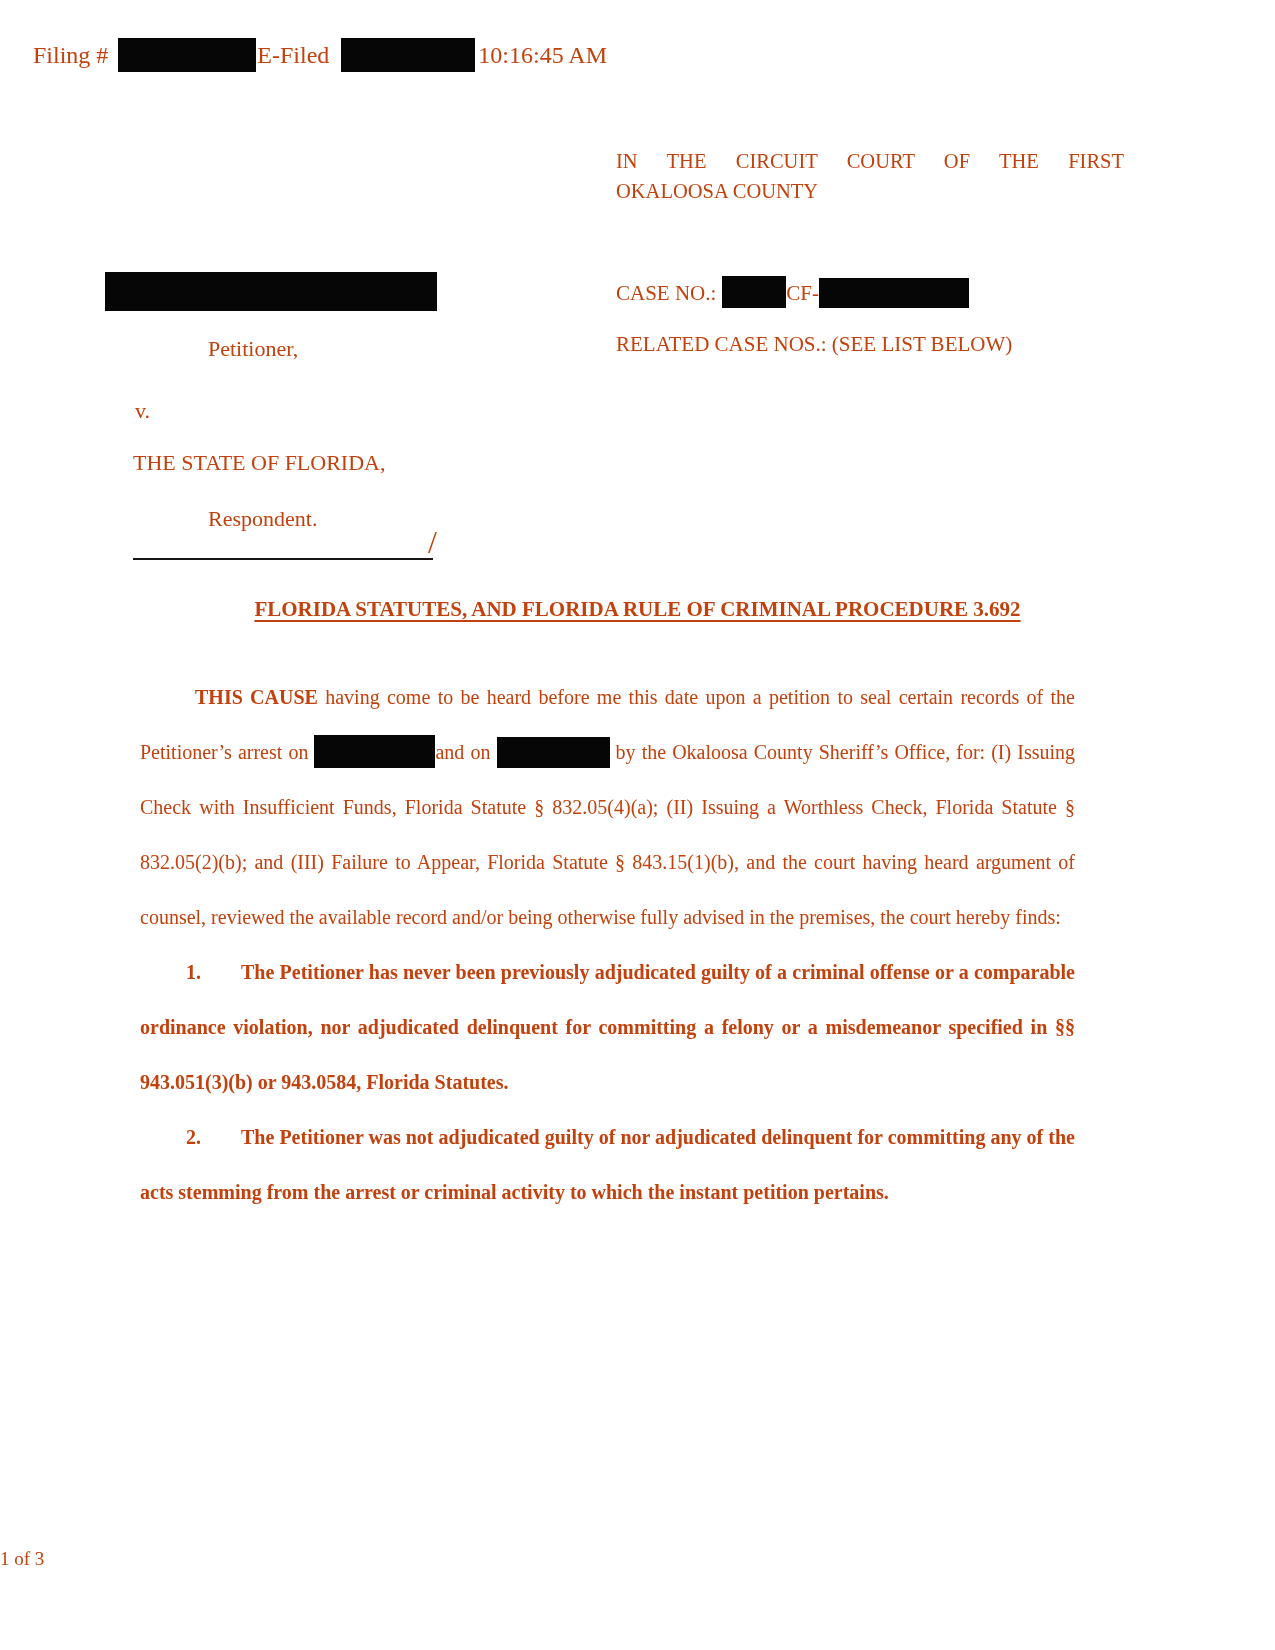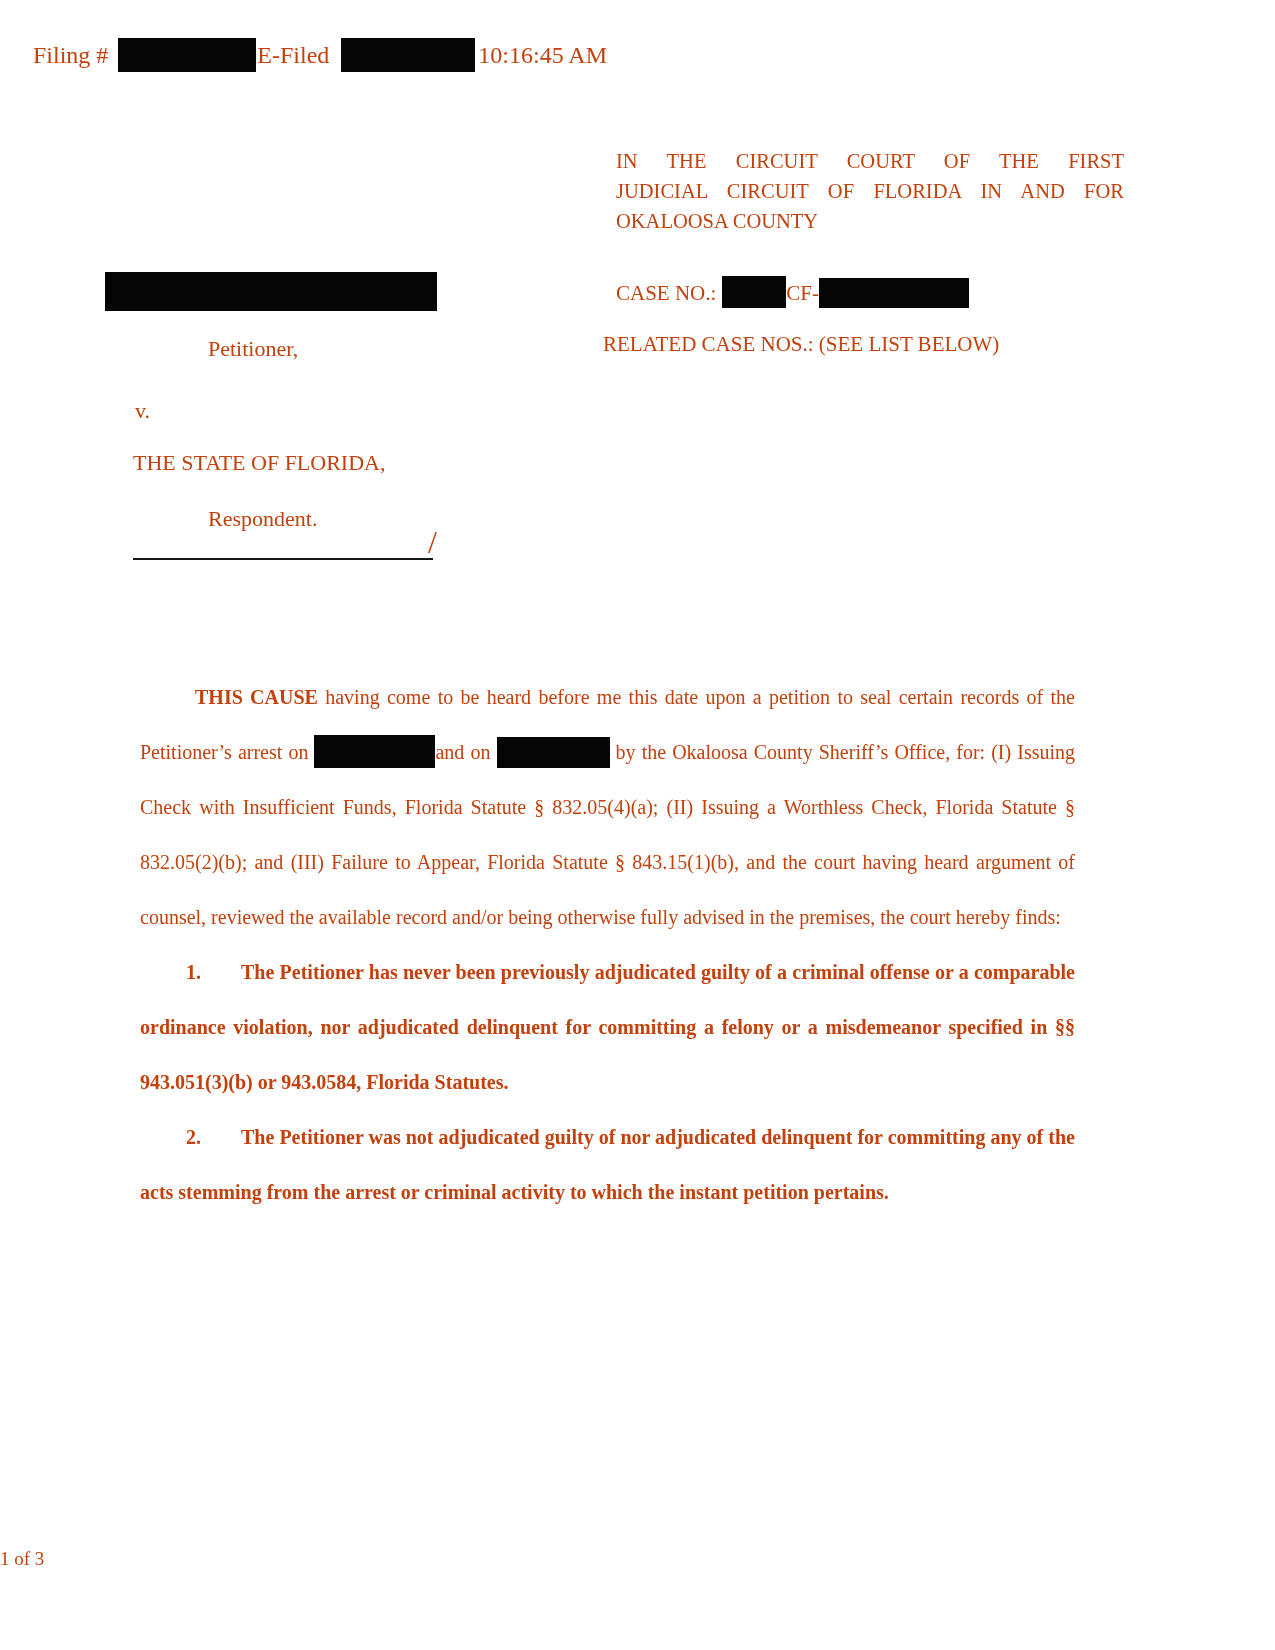--- a/index.html
+++ b/index.html
@@ -21,21 +21,21 @@
   .filing-redact-2 { width: 134px; height: 34px; vertical-align: -9px; margin-left: 12px; margin-right: 3px; }
 
   
   .court-block { position: absolute; left: 616px; top: 146px; width: 508px; font-size: 20.5px; line-height: 30px; }
   .court-line-just { text-align: justify; text-align-last: justify; }
 
   
   .case-line { position: absolute; left: 616px; top: 276px; font-size: 21px; white-space: nowrap; }
   .case-redact-1 { width: 64px; height: 32px; vertical-align: -8px; margin-left: 6px; }
   .case-redact-2 { width: 150px; height: 30px; vertical-align: -8px; }
-  .related-line { position: absolute; left: 603px; top: 332px; font-size: 21px; white-space: nowrap; }
+  .related-line { position: absolute; left: 616px; top: 332px; font-size: 21px; white-space: nowrap; }
 
   
   .petitioner-redact { position: absolute; left: 105px; top: 272px; width: 332px; height: 39px; background: #060606; }
   .party-label { position: absolute; font-size: 22px; white-space: nowrap; }
   .petitioner-label { left: 208px; top: 336px; }
   .v-label { left: 135px; top: 398px; }
   .state-label { left: 133px; top: 450px; }
   .respondent-label { left: 208px; top: 506px; }
   .sig-line { position: absolute; left: 133px; top: 518px; width: 300px; height: 40px; border-bottom: 2px solid #161616; }
   .slash { position: absolute; left: 428px; top: 524px; font-size: 32px; }
@@ -61,39 +61,39 @@
 <body>
 
 <div class="page">
 
   <div class="filing-line">
     <span>Filing #</span><span class="redact filing-redact-1"></span><span>E-Filed</span><span class="redact filing-redact-2"></span><span>10:16:45 AM</span>
   </div>
 
   <div class="court-block">
     <div class="court-line-just">IN THE CIRCUIT COURT OF THE FIRST</div>
-    <div class="court-line-just">JUDICIAL CIRCUIT OF FLORIDA IN AND FOR</div>
     <div>OKALOOSA COUNTY</div>
   </div>
 
   <div class="petitioner-redact"></div>
   <div class="party-label petitioner-label">Petitioner,</div>
 
   <div class="case-line">
     <span>CASE NO.:</span><span class="redact case-redact-1"></span><span>CF-</span><span class="redact case-redact-2"></span>
   </div>
   <div class="related-line">RELATED CASE NOS.: (SEE LIST BELOW)</div>
 
   <div class="party-label v-label">v.</div>
   <div class="party-label state-label">THE STATE OF FLORIDA,</div>
   <div class="party-label respondent-label">Respondent.</div>
   <div class="sig-line"></div>
   <div class="slash">/</div>
 
   <div class="title-block">
+    <div><span class="tline">FLORIDA STATUTES, AND FLORIDA RULE OF CRIMINAL PROCEDURE 3.692</span></div>
   </div>
 
   <div class="body-block">
     <p class="p-intro"><span class="bold">THIS CAUSE</span><span> having come to be heard before me this date upon a petition to seal certain records of the Petitioner’s arrest on </span><span class="redact arrest-redact-1"></span><span>and on </span><span class="redact arrest-redact-2"></span><span> by the Okaloosa County Sheriff’s Office, for: (I) Issuing Check with Insufficient Funds, Florida Statute § 832.05(4)(a); (II) Issuing a Worthless Check, Florida Statute § 832.05(2)(b); and (III) Failure to Appear, Florida Statute § 843.15(1)(b), and the court having heard argument of counsel, reviewed the available record and/or being otherwise fully advised in the premises, the court hereby finds:</span></p>
 
     <p class="p-finding"><span>1.</span><span class="fgap"></span><span>The Petitioner has never been previously adjudicated guilty of a criminal offense or a comparable ordinance violation, nor adjudicated delinquent for committing a felony or a misdemeanor specified in §§ 943.051(3)(b) or 943.0584, Florida Statutes.</span></p>
 
     <p class="p-finding"><span>2.</span><span class="fgap"></span><span>The Petitioner was not adjudicated guilty of nor adjudicated delinquent for committing any of the acts stemming from the arrest or criminal activity to which the instant petition pertains.</span></p>
 
 

